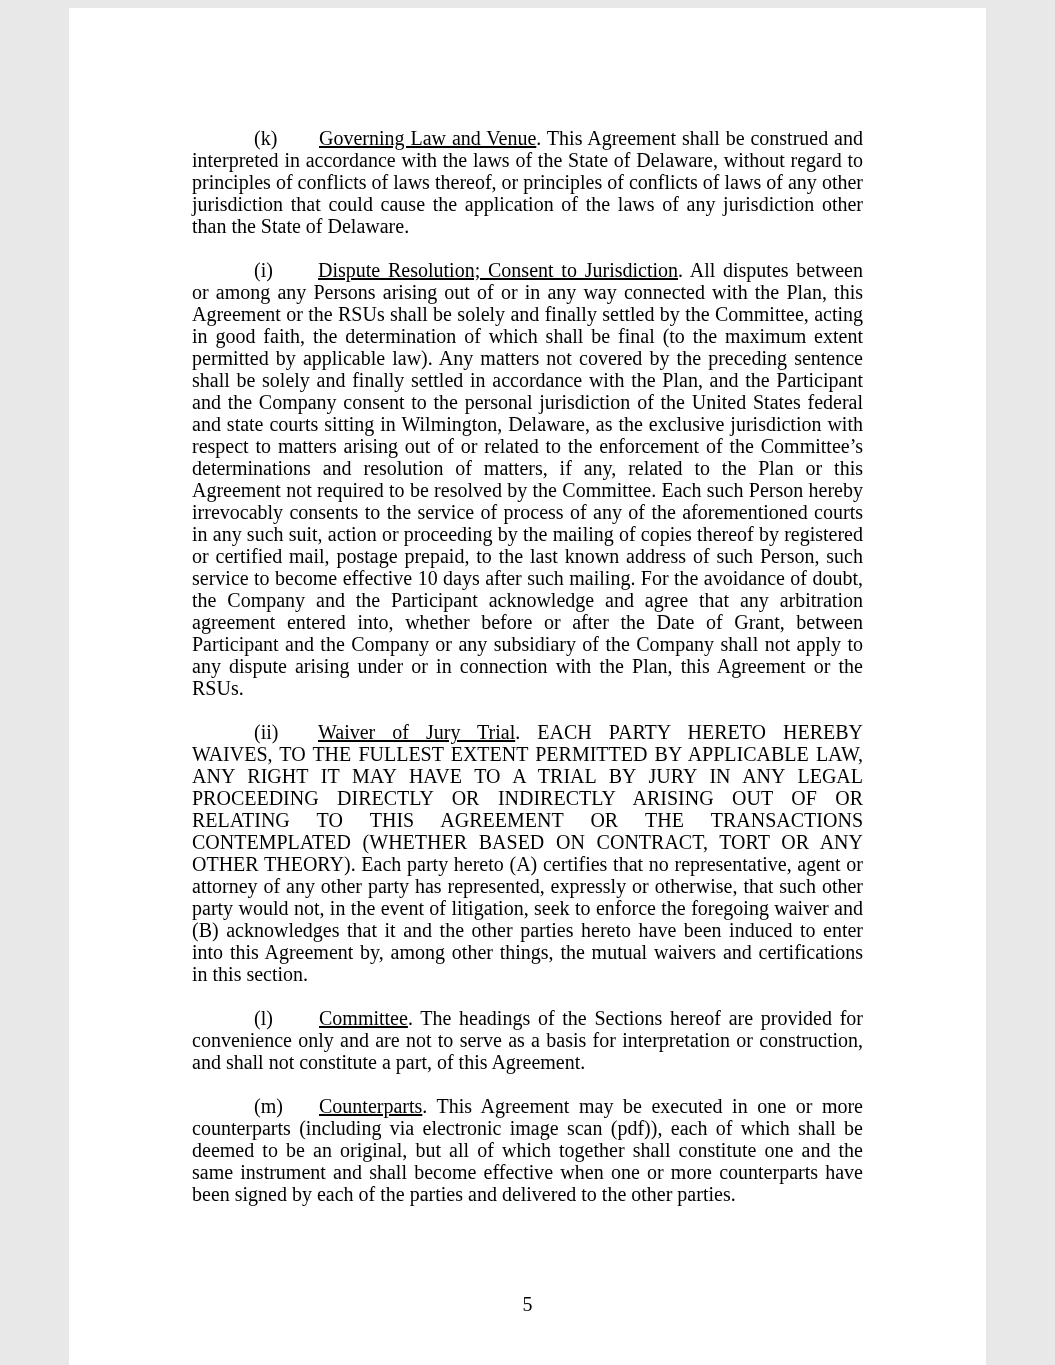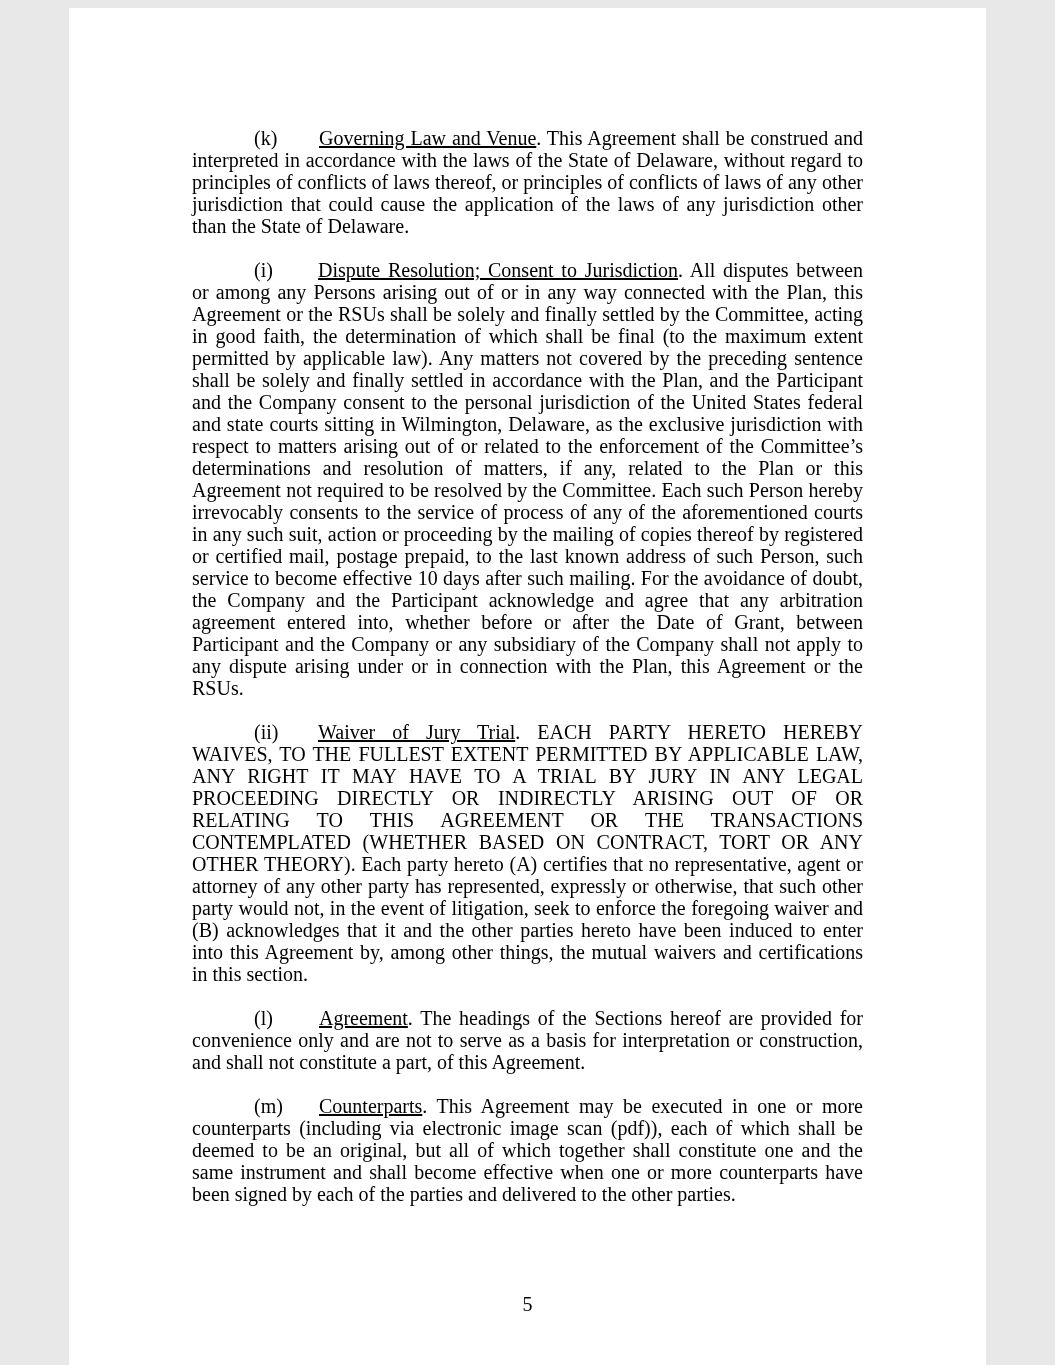--- a/index.html
+++ b/index.html
@@ -57,19 +57,19 @@
 <body>
 
 <div class="page">
 
   <p class="para level1"><span class="label">(k)</span><span class="u">Governing Law and Venue</span><span>. This Agreement shall be construed and interpreted in accordance with the laws of the State of Delaware, without regard to principles of conflicts of laws thereof, or principles of conflicts of laws of any other jurisdiction that could cause the application of the laws of any jurisdiction other than the State of Delaware.</span></p>
 
   <p class="para level2"><span class="label">(i)</span><span class="u">Dispute Resolution; Consent to Jurisdiction</span><span>. All disputes between or among any Persons arising out of or in any way connected with the Plan, this Agreement or the RSUs shall be solely and finally settled by the Committee, acting in good faith, the determination of which shall be final (to the maximum extent permitted by applicable law). Any matters not covered by the preceding sentence shall be solely and finally settled in accordance with the Plan, and the Participant and the Company consent to the personal jurisdiction of the United States federal and state courts sitting in Wilmington, Delaware, as the exclusive jurisdiction with respect to matters arising out of or related to the enforcement of the Committee’s determinations and resolution of matters, if any, related to the Plan or this Agreement not required to be resolved by the Committee. Each such Person hereby irrevocably consents to the service of process of any of the aforementioned courts in any such suit, action or proceeding by the mailing of copies thereof by registered or certified mail, postage prepaid, to the last known address of such Person, such service to become effective 10 days after such mailing.  For the avoidance of doubt, the Company and the Participant acknowledge and agree that any arbitration agreement entered into, whether before or after the Date of Grant, between Participant and the Company or any subsidiary of the Company shall not apply to any dispute arising under or in connection with the Plan, this Agreement or the RSUs.</span></p>
 
   <p class="para level2"><span class="label">(ii)</span><span class="u">Waiver of Jury Trial</span><span>. EACH PARTY HERETO HEREBY WAIVES, TO THE FULLEST EXTENT PERMITTED BY APPLICABLE LAW, ANY RIGHT IT MAY HAVE TO A TRIAL BY JURY IN ANY LEGAL PROCEEDING DIRECTLY OR INDIRECTLY ARISING OUT OF OR RELATING TO THIS AGREEMENT OR THE TRANSACTIONS CONTEMPLATED (WHETHER BASED ON CONTRACT, TORT OR ANY OTHER THEORY). Each party hereto (A) certifies that no representative, agent or attorney of any other party has represented, expressly or otherwise, that such other party would not, in the event of litigation, seek to enforce the foregoing waiver and (B) acknowledges that it and the other parties hereto have been induced to enter into this Agreement by, among other things, the mutual waivers and certifications in this section.</span></p>
 
-  <p class="para level1"><span class="label">(l)</span><span class="u">Agreement</span><span>. The headings of the Sections hereof are provided for convenience only and are not to serve as a basis for interpretation or construction, and shall not constitute a part, of this Agreement.</span></p>
+  <p class="para level1"><span class="label">(l)</span><span class="u">Committee</span><span>. The headings of the Sections hereof are provided for convenience only and are not to serve as a basis for interpretation or construction, and shall not constitute a part, of this Agreement.</span></p>
 
   <p class="para level1"><span class="label">(m)</span><span class="u">Counterparts</span><span>. This Agreement may be executed in one or more counterparts (including via electronic image scan (pdf)), each of which shall be deemed to be an original, but all of which together shall constitute one and the same instrument and shall become effective when one or more counterparts have been signed by each of the parties and delivered to the other parties.</span></p>
 
   <div class="page-number">5</div>
 
 </div>
 
 </body></html>

